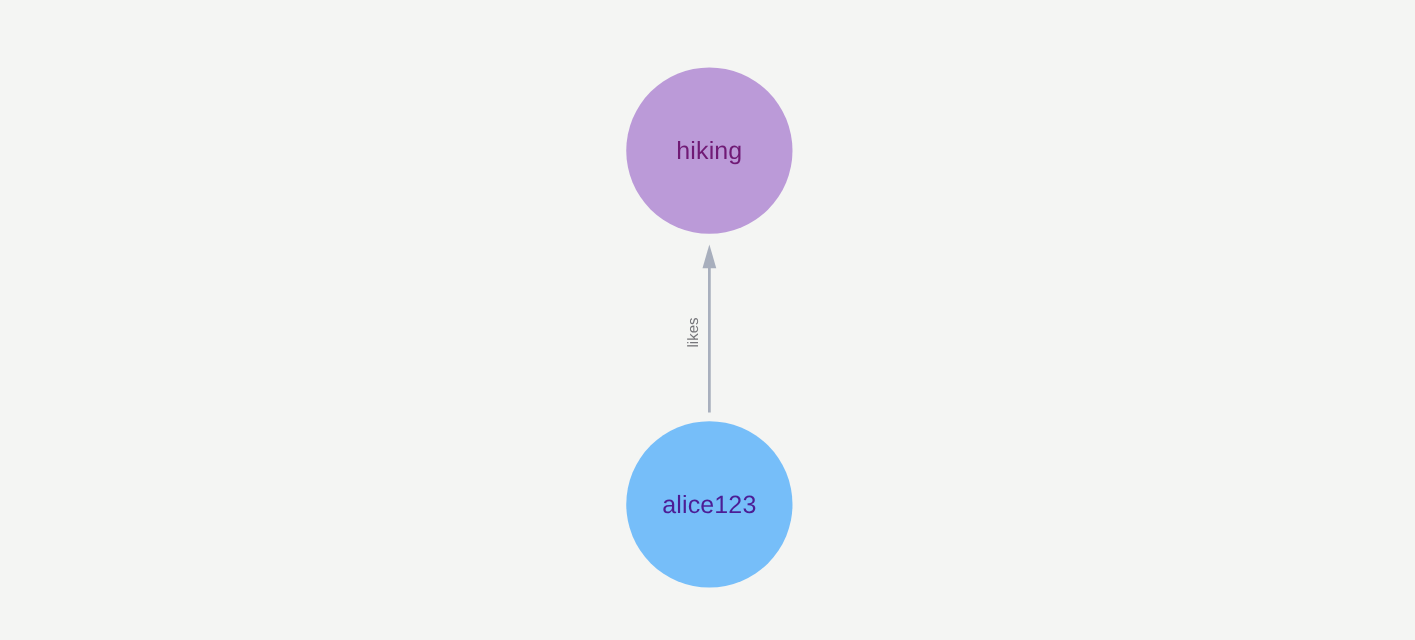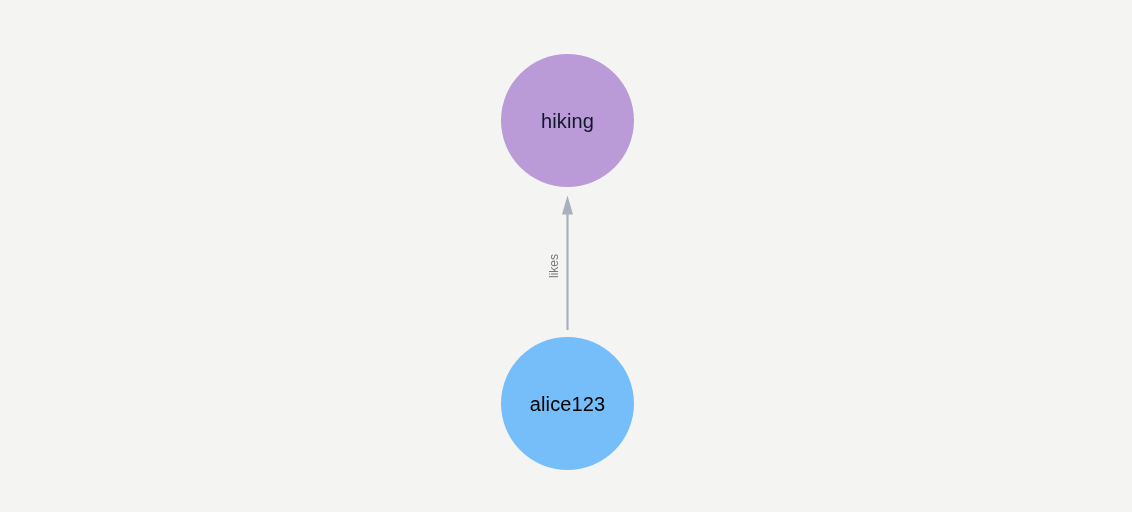--- a/index.html
+++ b/index.html
@@ -43,31 +43,31 @@
     white-space: nowrap;
   }
   #node-hiking {
     left: 501px;
     top: 54px;
     width: 133px;
     height: 133px;
     background: #bb9ad8;
   }
   #node-hiking .node-label {
-    color: #0f172a;
+    color: #701a75;
   }
   #node-alice123 {
     left: 501px;
     top: 337px;
     width: 133px;
     height: 133px;
     background: #76bef9;
   }
   #node-alice123 .node-label {
-    color: #000000;
+    color: #4c1d95;
   }
   .edge-label-wrap {
     position: absolute;
     left: 547px;
     top: 248px;
     width: 14px;
     height: 36px;
     display: flex;
     align-items: center;
     justify-content: center;

